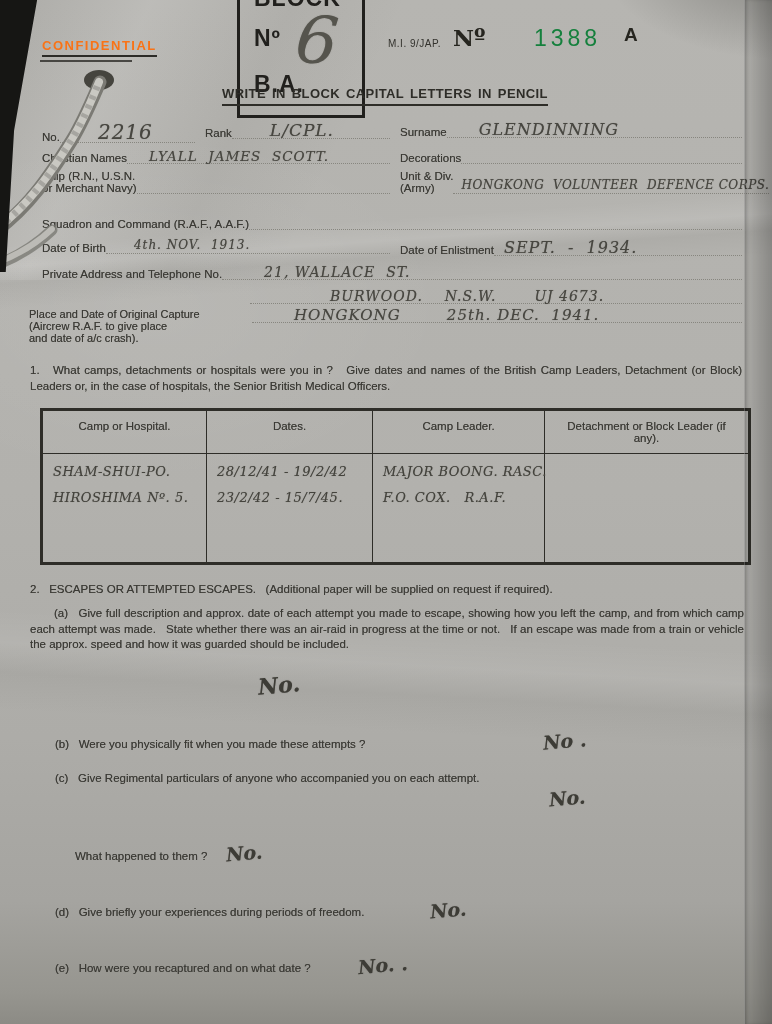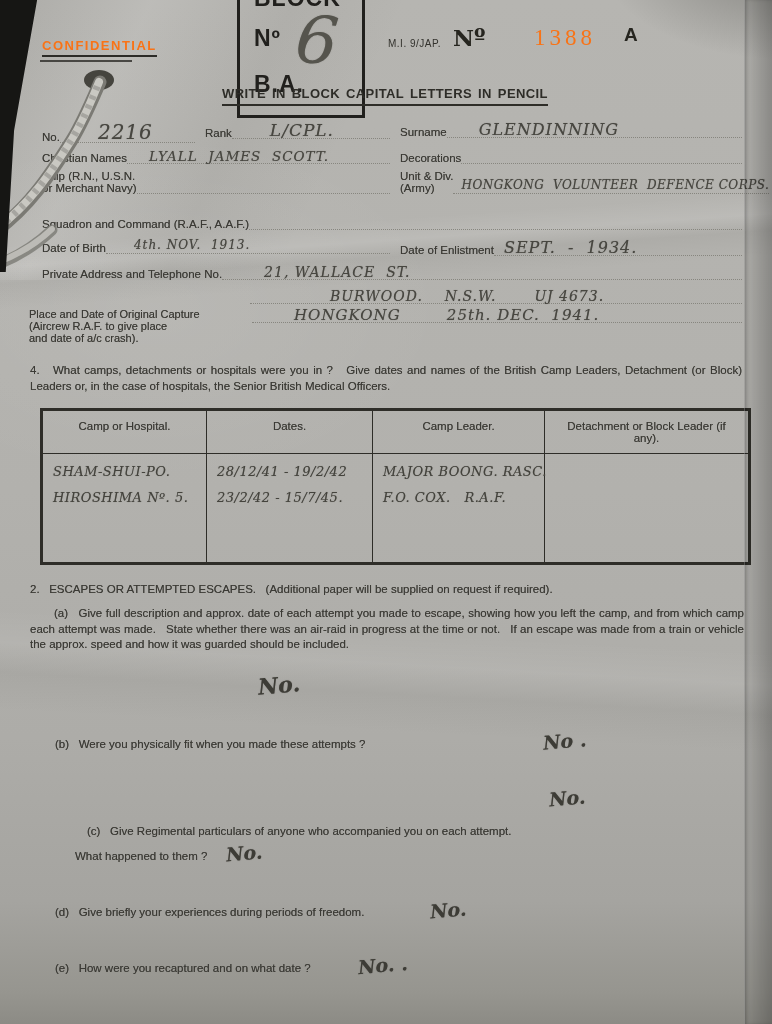--- a/index.html
+++ b/index.html
@@ -41,21 +41,21 @@
         border-bottom:2px solid #2c2b27;padding-bottom:2px;}
   .conf-underline2{position:absolute;left:40px;top:60px;width:92px;height:2px;background:#2c2b27;opacity:.8;}
 
   .stampbox{position:absolute;left:237px;top:-34px;width:122px;height:146px;border:3px solid #21201d;}
   .stamp-txt{position:absolute;left:14px;font-weight:bold;color:#21201d;font-size:23px;letter-spacing:1px;font-family:"Liberation Sans",sans-serif;}
   .stamp-six{position:absolute;left:296px;top:2px;font-family:"DejaVu Serif",serif;font-style:italic;
         font-size:66px;color:#55544d;transform:rotate(6deg);text-shadow:0 0 1px rgba(85,84,77,0.5);}
 
   .mi{font-size:10px;color:#33322d;letter-spacing:0.5px;}
   .regno-label{font-family:"DejaVu Serif",serif;font-weight:bold;font-size:23px;color:#26251f;}
-  .regno{font-family:Liberation Serif, serif;font-size:23px;letter-spacing:4px;color:#f97316;}
+  .regno{font-family:Liberation Sans, sans-serif;font-size:23px;letter-spacing:4px;color:#15803d;}
   .series{font-size:19px;font-weight:bold;color:#26251f;}
 
   .title-wrap{position:absolute;left:150px;top:84px;width:470px;text-align:center;}
   .title{display:inline-block;font-size:13px;font-weight:bold;letter-spacing:0.4px;word-spacing:2px;color:#2e2d28;
         border-bottom:2px solid #2e2d28;padding-bottom:3px;}
 
   .frow{position:absolute;display:flex;align-items:flex-end;}
   .fline{flex:1;border-bottom:1.2px dotted #87867f;min-height:17px;display:flex;}
   .fline .hw{transform:translateY(2px);}
 
@@ -188,21 +188,21 @@
   <span class="lbl" style="display:block;font-size:11px;">Place and Date of Original Capture</span>
   <span class="lbl" style="display:block;font-size:11px;">(Aircrew R.A.F. to give place</span>
   <span class="lbl" style="display:block;font-size:11px;">and date of a/c crash).</span>
 </div>
 <div class="frow" style="left:252px;top:304px;width:490px;">
   <span class="fline">
       <span class="hw" style="font-size:15px;padding-left:42px;">HONGKONG        25th. DEC.  1941.</span>
     </span>
 </div>
 
-<div class="abs printed para" style="left:30px;top:363px;width:712px;">4.   What camps, detachments or hospitals were you in ?   Give dates and names of the British Camp Leaders, Detachment (or Block) Leaders or, in the case of hospitals, the Senior British Medical Officers.</div>
+<div class="abs printed para" style="left:30px;top:363px;width:712px;">1.   What camps, detachments or hospitals were you in ?   Give dates and names of the British Camp Leaders, Detachment (or Block) Leaders or, in the case of hospitals, the Senior British Medical Officers.</div>
 
 <div class="camps">
   <div class="camps-hdr">
     <div>Camp or Hospital.</div>
     <div>Dates.</div>
     <div>Camp Leader.</div>
     <div>Detachment or Block Leader (if any).</div>
   </div>
   <div class="camps-body">
     <div>
@@ -224,21 +224,21 @@
   </div>
 </div>
 
 <div class="abs printed" style="left:30px;top:583px;width:712px;">2.   ESCAPES OR ATTEMPTED ESCAPES.   (Additional paper will be supplied on request if required).</div>
 <div class="abs printed para" style="left:30px;top:606px;width:714px;text-indent:24px;">(a)   Give full description and approx. date of each attempt you made to escape, showing how you left the camp, and from which camp each attempt was made.   State whether there was an air-raid in progress at the time or not.   If an escape was made from a train or vehicle the approx. speed and how it was guarded should be included.</div>
 <span class="abs ans" style="left:258px;top:672px;font-size:22px;">No.</span>
 
 <span class="abs printed" style="left:55px;top:738px;">(b)   Were you physically fit when you made these attempts ?</span>
 <span class="abs ans" style="left:543px;top:730px;">No .</span>
 
-<span class="abs printed" style="left:55px;top:825px;margin-left:32px;">(c)   Give Regimental particulars of anyone who accompanied you on each attempt.</span>
+<span class="abs printed" style="left:55px;top:772px;">(c)   Give Regimental particulars of anyone who accompanied you on each attempt.</span>
 <span class="abs ans" style="left:549px;top:787px;">No.</span>
 
 <span class="abs printed" style="left:75px;top:850px;">What happened to them ?</span>
 <span class="abs ans" style="left:226px;top:842px;">No.</span>
 
 <span class="abs printed" style="left:55px;top:906px;text-align:center;">(d)   Give briefly your experiences during periods of freedom.</span>
 <span class="abs ans" style="left:430px;top:899px;">No.</span>
 
 <span class="abs printed" style="left:55px;top:962px;">(e)   How were you recaptured and on what date ?</span>
 <span class="abs ans" style="left:358px;top:954px;">No.  .</span>

